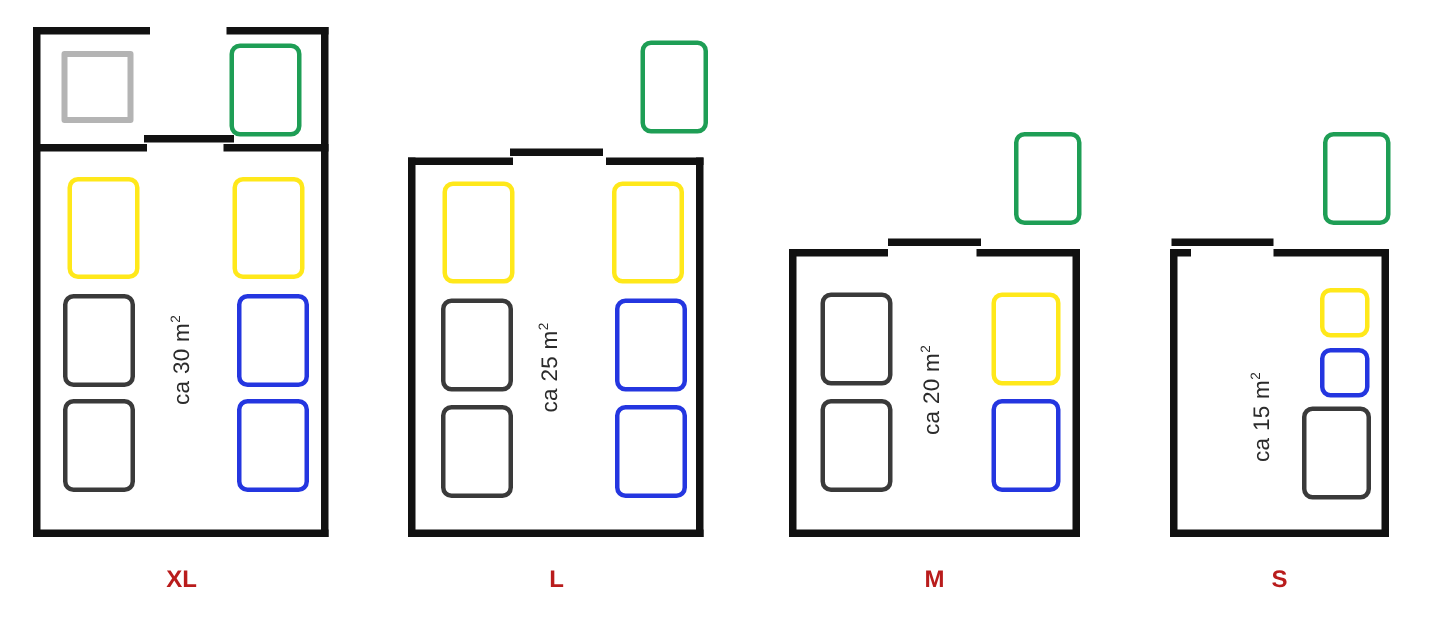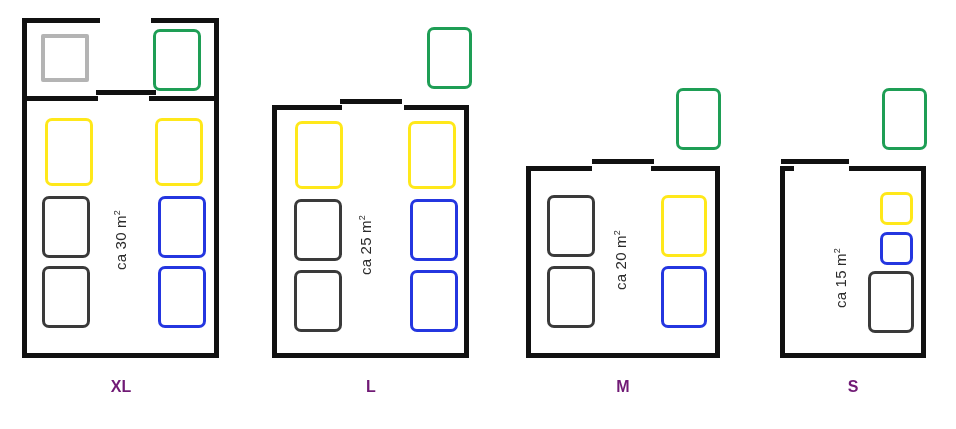--- a/index.html
+++ b/index.html
@@ -21,21 +21,21 @@
         transform:rotate(-90deg);
         white-space:nowrap;
         font-size:15px;
         color:#2b2b2b;
         letter-spacing:.2px;
         font-family:"Liberation Sans",sans-serif;}
   .area sup{font-size:9px;vertical-align:super;}
 
   
   .caption{position:absolute;top:378px;width:120px;text-align:center;
-           font-size:16px;font-weight:bold;color:#701a75;
+           font-size:16px;font-weight:bold;color:#b91c1c;
            font-family:"Liberation Sans",sans-serif;}
 </style>
 </head>
 <body>
 
 <div id="stage">
 
   <div>
 
     <div class="wall" style="left:22px;top:18px;width:78px;height:5px;"></div>

